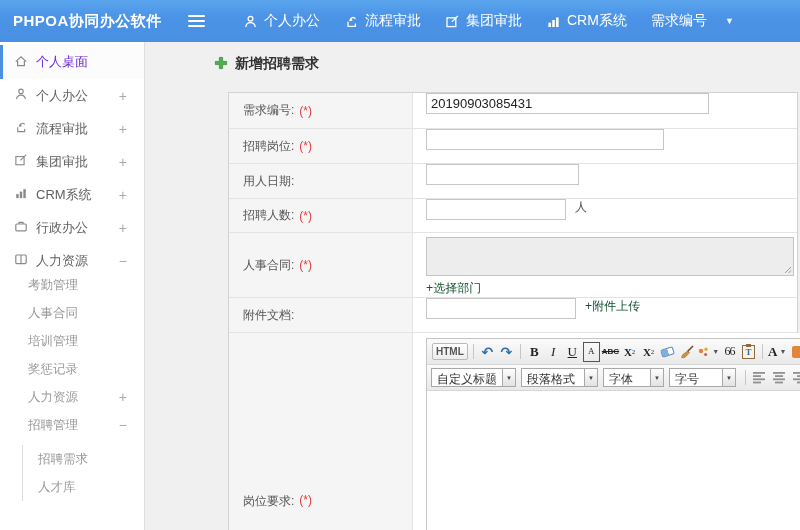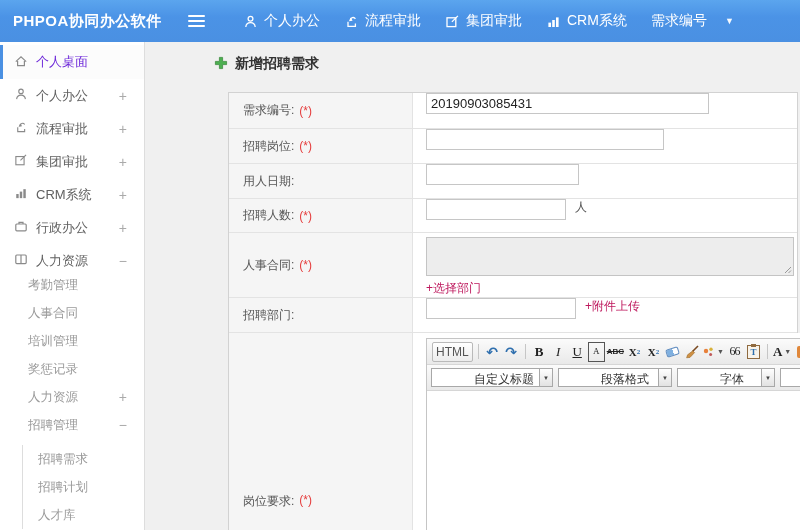--- a/index.html
+++ b/index.html
@@ -48,53 +48,53 @@
     width:184px; flex-shrink:0; background:#f5f5f5; border-right:1px solid #e3e3e3;
     padding-left:14px; display:flex; align-items:center; font-size:12px; color:#555;
   }
   .fvalue { flex:1; display:flex; align-items:flex-start; padding-left:13px; position:relative; background:#fff; }
   .req { color:#e53d3d; margin-left:5px; font-size:12px; }
   .h36{height:36px}.h35{height:35px}.h34{height:34px}.h65{height:65px}
   .hbig{height:262px}
   input.txt { height:21px; border:1px solid #c6c6c6; background:#fff; font-size:13px; padding:0 4px; color:#222; font-family:inherit; }
   .w283{width:283px}.w238{width:238px}.w153{width:153px}.w140{width:140px}.w150{width:150px}
   .suffix { margin-left:9px; color:#555; font-size:12px; }
-  .blue-link { color:#be185d; font-size:12px; text-decoration:none; cursor:pointer; }
+  .blue-link { color:#14532d; font-size:12px; text-decoration:none; cursor:pointer;font-family:Liberation Mono, monospace; }
   .dept-cell { flex-direction:column; align-items:flex-start; justify-content:center; padding-top:4px; }
   .dept-box { width:368px; height:42px; background:#ededed; border:1px solid #c4c4c4; position:relative; cursor:text; }
   .dept-box svg { position:absolute; right:1px; bottom:1px; }
   .dept-link { margin-top:4px; }
   .att-link { margin-left:9px; }
   .frow-editor .flabel { align-items:flex-start; padding-top:160px; }
   .frow-editor .fvalue { align-items:flex-start; padding-top:5px; }
   
   .editor { width:390px; flex-shrink:0; border:1px solid #c5c5c5; background:#fff; }
   .tbrow {
     height:26px; display:flex; align-items:center; padding:0 4px;
     background:linear-gradient(#fbfbfb,#e9e9e9); border-bottom:1px solid #d6d6d6;
     white-space:nowrap; overflow:hidden;
   }
   .tbtn { min-width:17px; height:20px; display:inline-flex; align-items:center; justify-content:center; margin:0 1px; font-size:12px; color:#222; cursor:pointer; flex-shrink:0; }
   .tsep { width:1px; height:15px; background:#c6c6c6; margin:0 4px; flex-shrink:0; }
-  .htmlbtn { font-size:12px; font-weight:normal; color:#555; border:1px solid #b9b9b9; border-radius:2px; background:linear-gradient(#fff,#ececec); padding:2px 3px; height:auto; }
+  .htmlbtn { font-size:10px; font-weight:bold; color:#555; border:1px solid #b9b9b9; border-radius:2px; background:linear-gradient(#fff,#ececec); padding:2px 3px; height:auto; }
   .arrow-glyph { font-size:14px; font-weight:bold; color:#2f6fae; font-family:"DejaVu Sans",sans-serif; }
   .serif { font-family:"Liberation Serif","DejaVu Serif",serif; }
   .b{font-weight:bold;font-size:13px}.i{font-style:italic;font-size:13px}.u{text-decoration:underline;font-size:13px}
   .boxA { border:1px solid #555; font-size:9px; line-height:9px; padding:1px 2px; }
   .abc { font-size:8px; font-weight:bold; text-decoration:line-through; }
   .supsub { font-size:11px; font-weight:bold; }
   .supsub .sp { color:#2f6fae; font-size:7px; font-weight:bold; }
   .eraser { width:13px; height:8px; border:1px solid #5f8cc0; border-radius:2px; background:linear-gradient(90deg,#7fb0e0 55%,#fff 55%); transform:rotate(-18deg); display:inline-block; }
   .quote66 { font-weight:normal; font-size:12px; letter-spacing:-1px; }
   .paste { width:13px; height:14px; border:1px solid #8f6a3f; background:#f8f3ea; position:relative; display:inline-flex; align-items:center; justify-content:center; font-size:9px; font-weight:bold; color:#2e6fad; }
   .paste::before { content:""; position:absolute; top:-2px; left:3px; width:5px; height:3px; background:#8f6a3f; }
   .mini-caret { font-size:7px; color:#555; margin-left:2px; }
   .fontA { font-size:13px; font-weight:bold; }
   .hl-chip { width:10px; height:12px; background:#e0873a; border-radius:2px; display:inline-block; }
-  .dd { display:inline-flex; align-items:stretch; border:1px solid #a8a8a8; background:#fff; height:19px; margin-right:5px; font-size:12px; color:#333; cursor:pointer; flex-shrink:0;padding-left:37px; }
+  .dd { display:inline-flex; align-items:stretch; border:1px solid #a8a8a8; background:#fff; height:19px; margin-right:5px; font-size:12px; color:#333; cursor:pointer; flex-shrink:0; }
   .dd-label { padding:2px 5px 0; }
   .dd-arrow { width:13px; border-left:1px solid #a8a8a8; background:linear-gradient(#fefefe,#e2e2e2); display:flex; align-items:center; justify-content:center; font-size:6px; color:#444; }
   .mw62{min-width:62px}.mw46{min-width:46px}.mw52{min-width:52px}
   .align-btn { margin:0 3px; display:inline-flex; cursor:pointer; flex-shrink:0; }
   .editor-body { height:212px; background:#fff; cursor:text; }
 </style>
 </head>
 <body>
 
 <header class="navbar">
@@ -252,23 +252,20 @@
   <div class="sub-item">
     <span>招聘管理</span>
     <span class="expander">−</span>
   </div>
 
   <div class="subsub-wrap">
     <div class="subsub-item">
       <span>招聘需求</span>
     </div>
     <div class="subsub-item">
-      <span>招聘计划</span>
-    </div>
-    <div class="subsub-item">
       <span>人才库</span>
     </div>
   </div>
 </aside>
 
 <div class="page-title">
   <span>
     <svg width="14" height="14" viewBox="0 0 14 14">
       <path d="M5.4 1.4 h3.2 v4 h4 v3.2 h-4 v4 h-3.2 v-4 h-4 V5.4 h4 z" fill="#4caf50" stroke="#3d8b40" stroke-width="0.8"></path>
     </svg>
@@ -328,21 +325,21 @@
         <svg width="10" height="10" viewBox="0 0 10 10">
           <path d="M9 3 L3 9 M9 6.5 L6.5 9" stroke="#999" stroke-width="1" fill="none"></path>
         </svg>
       </div>
       <a class="blue-link dept-link">+选择部门</a>
     </div>
   </div>
 
   <div class="frow h35">
     <div class="flabel">
-      <span>招聘部门:</span>
+      <span>附件文档:</span>
     </div>
     <div class="fvalue">
       <input class="txt w150" style="">
       <a class="blue-link att-link">+附件上传</a>
     </div>
   </div>
 
   <div class="frow frow-editor hbig">
     <div class="flabel">
       <span>岗位要求:</span>

